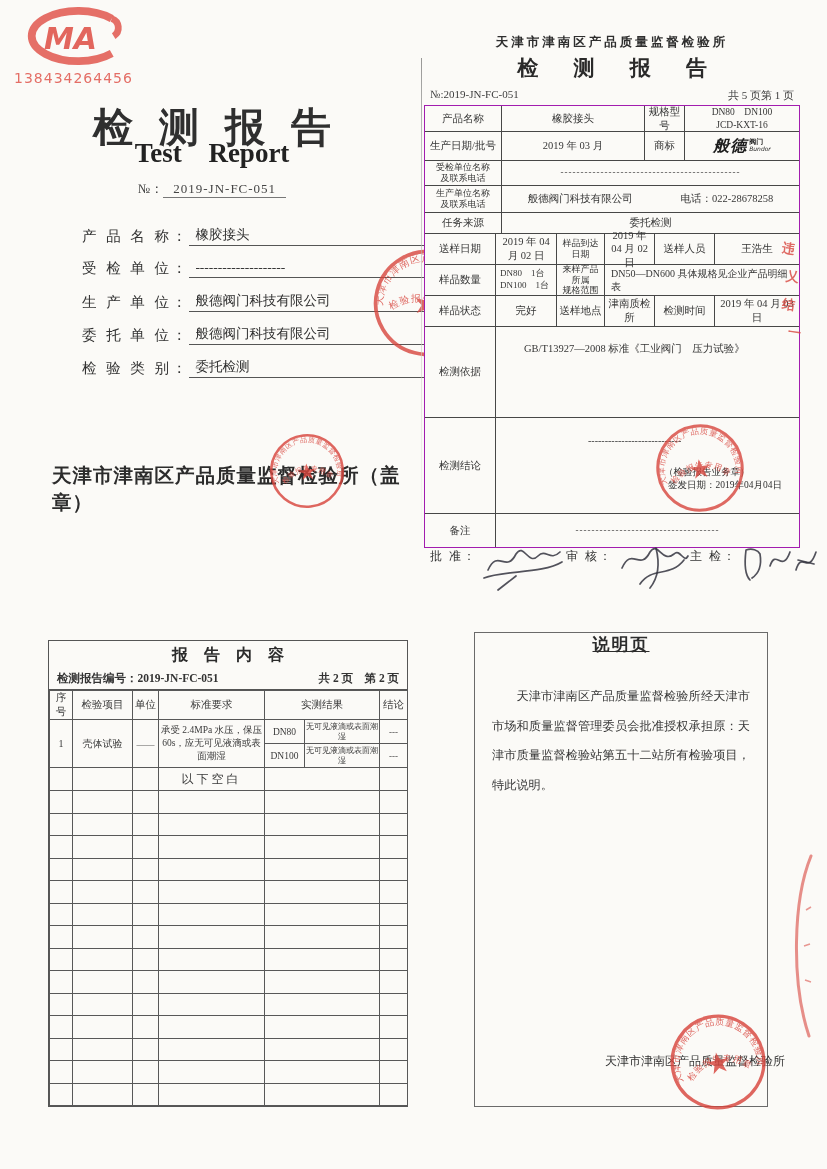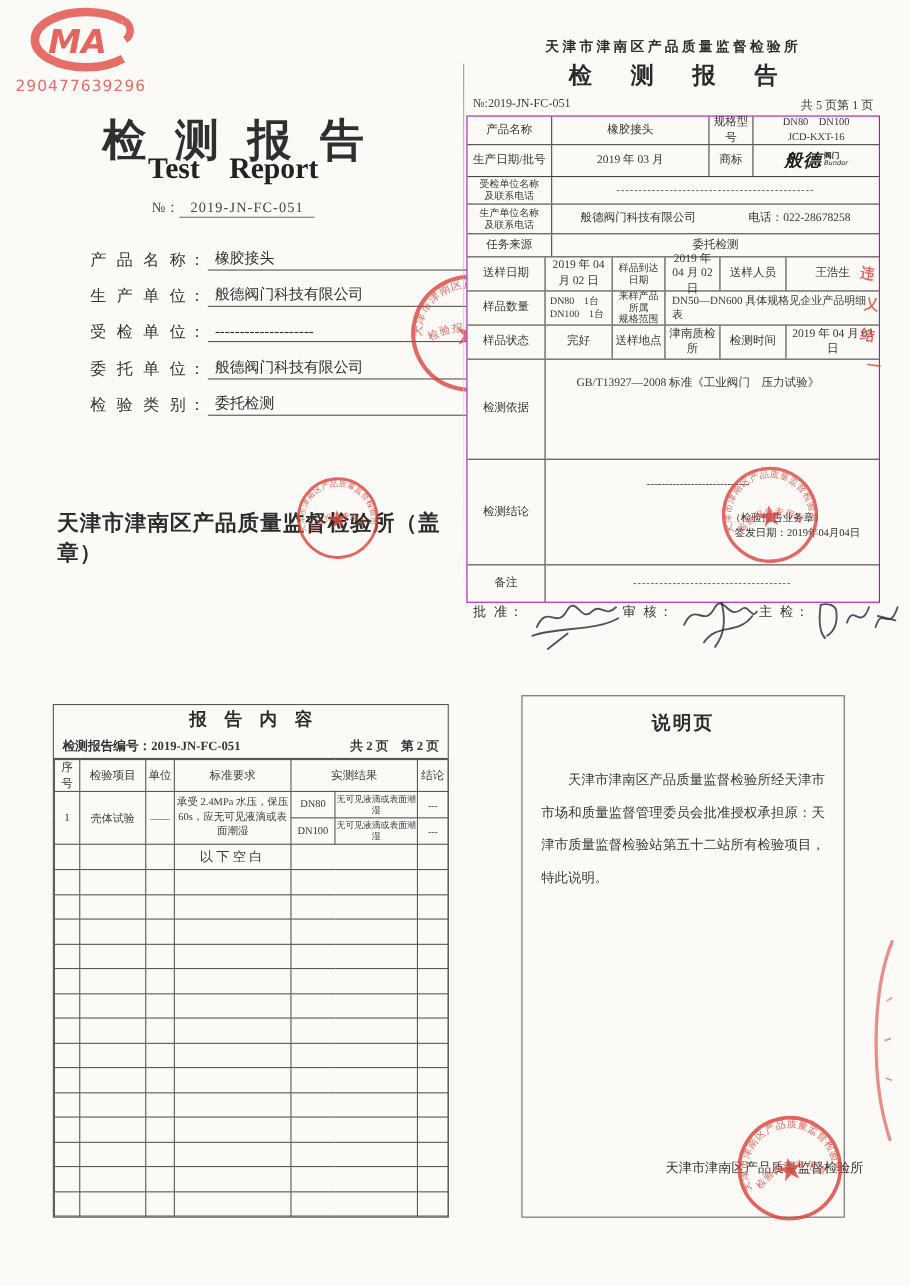--- a/index.html
+++ b/index.html
@@ -71,55 +71,55 @@
   td.req{font-size:9.5px;line-height:1.35;text-align:left;padding:1px 3px;}
   td.res{font-size:8px;line-height:1.25;}
   td.sz{font-size:9.5px;}
   td.vd{font-size:9px;}
   .blank-note{font-size:12px;font-weight:bold;letter-spacing:3px;}
   tbody#rpt-empty td{height:21.5px;}
 
   
   #note{left:456px;top:600px;width:372px;height:569px;}
   .note-box{left:18px;top:32px;width:294px;height:475px;border:1px solid #6a6a6a;box-sizing:border-box;}
-  .note-title{margin-top:13px;text-align:center;font-size:17px;font-weight:bold;letter-spacing:2px;color:#2c2c2c;}
+  .note-title{margin-top:0;text-align:center;font-size:17px;font-weight:bold;letter-spacing:2px;color:#2c2c2c;text-decoration:underline;}
   .note-body{margin:26px 17px 0 17px;font-size:12.2px;line-height:29.5px;text-align:justify;text-indent:2em;color:#383838;}
   .note-footer{position:absolute;left:130px;top:420px;font-size:12px;color:#333;white-space:nowrap;}
 
   .scan-line{position:absolute;left:421px;top:58px;width:1px;height:490px;background:linear-gradient(#555 0%,#9a9a9a 18%,#cfcac2 60%,transparent 100%);opacity:.6;}
 </style>
 </head>
 <body>
 
 <section class="page" id="cover">
   <div class="abs cma-box">
     <svg width="118" height="62" viewBox="0 0 120 64">
       <path d="M100,13 A48,26 0 1 0 100,49" fill="none" stroke="#e0564d" stroke-width="8" opacity="
 .85"></path>
       <path d="M100,13 a10,10 0 0 1 2,18" fill="none" stroke="#e0564d" stroke-width="7" opacity=".85"></path>
       <text x="30" y="44" font-family="DejaVu Sans,sans-serif" font-size="31" font-weight="bold" font-style="italic" fill="#e0564d" opacity=".9">MA</text>
     </svg>
-    <div class="cma-num">290477639296</div>
+    <div class="cma-num">138434264456</div>
   </div>
 
   <h1 class="abs cover-title" style="margin:0;">检测报告</h1>
   <div class="abs cover-sub">Test  Report</div>
   <div class="abs cover-no">
     <span>№：</span><span class="u">2019-JN-FC-051</span>
   </div>
 
   <div class="abs fields">
     <div class="f-row">
       <span class="f-label">产 品 名 称：</span><span class="f-value">橡胶接头</span>
     </div>
     <div class="f-row">
+      <span class="f-label">受 检 单 位：</span><span class="f-value">--------------------</span>
+    </div>
+    <div class="f-row">
       <span class="f-label">生 产 单 位：</span><span class="f-value">般德阀门科技有限公司</span>
-    </div>
-    <div class="f-row">
-      <span class="f-label">受 检 单 位：</span><span class="f-value">--------------------</span>
     </div>
     <div class="f-row">
       <span class="f-label">委 托 单 位：</span><span class="f-value">般德阀门科技有限公司</span>
     </div>
     <div class="f-row">
       <span class="f-label">检 验 类 别：</span><span class="f-value">委托检测</span>
     </div>
   </div>
 
   <div class="abs cover-footer">天津市津南区产品质量监督检验所（盖章）</div>

